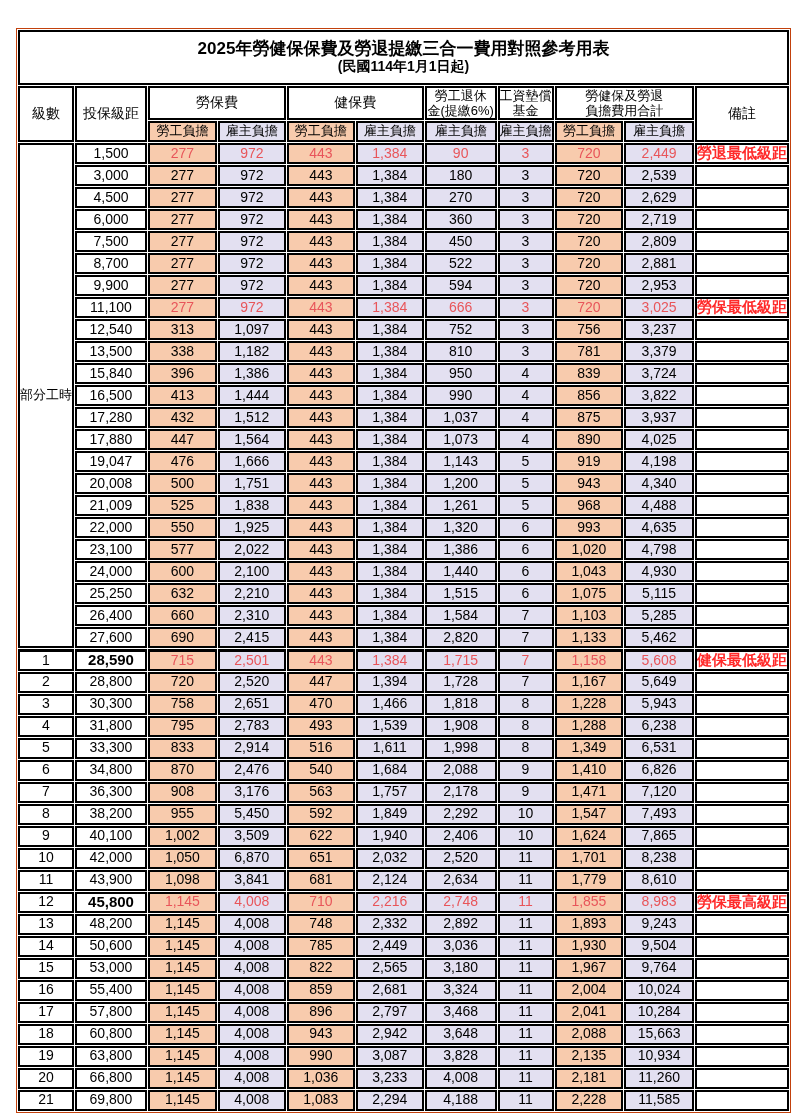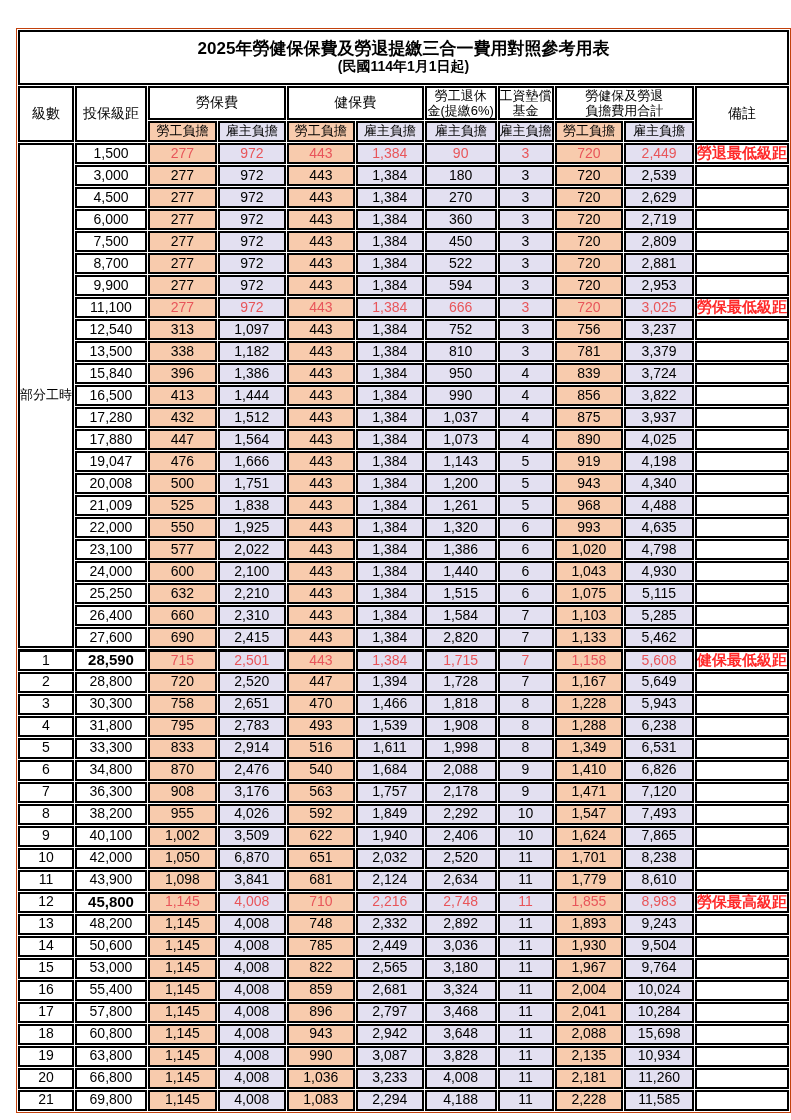--- a/index.html
+++ b/index.html
@@ -480,21 +480,21 @@
           <td class="er">2,178</td>
           <td class="er">9</td>
           <td class="emp">1,471</td>
           <td class="er">7,120</td>
           <td class="note"></td>
         </tr>
         <tr class="data">
           <td class="lvl">8</td>
           <td class="sal">38,200</td>
           <td class="emp">955</td>
-          <td class="er">4,026</td>
+          <td class="er">5,450</td>
           <td class="emp">592</td>
           <td class="er">1,849</td>
           <td class="er">2,292</td>
           <td class="er">10</td>
           <td class="emp">1,547</td>
           <td class="er">7,493</td>
           <td class="note"></td>
         </tr>
         <tr class="data">
           <td class="lvl">9</td>
@@ -616,21 +616,21 @@
         <tr class="data">
           <td class="lvl">18</td>
           <td class="sal">60,800</td>
           <td class="emp">1,145</td>
           <td class="er">4,008</td>
           <td class="emp">943</td>
           <td class="er">2,942</td>
           <td class="er">3,648</td>
           <td class="er">11</td>
           <td class="emp">2,088</td>
-          <td class="er">15,698</td>
+          <td class="er">15,663</td>
           <td class="note"></td>
         </tr>
         <tr class="data">
           <td class="lvl">19</td>
           <td class="sal">63,800</td>
           <td class="emp">1,145</td>
           <td class="er">4,008</td>
           <td class="emp">990</td>
           <td class="er">3,087</td>
           <td class="er">3,828</td>

